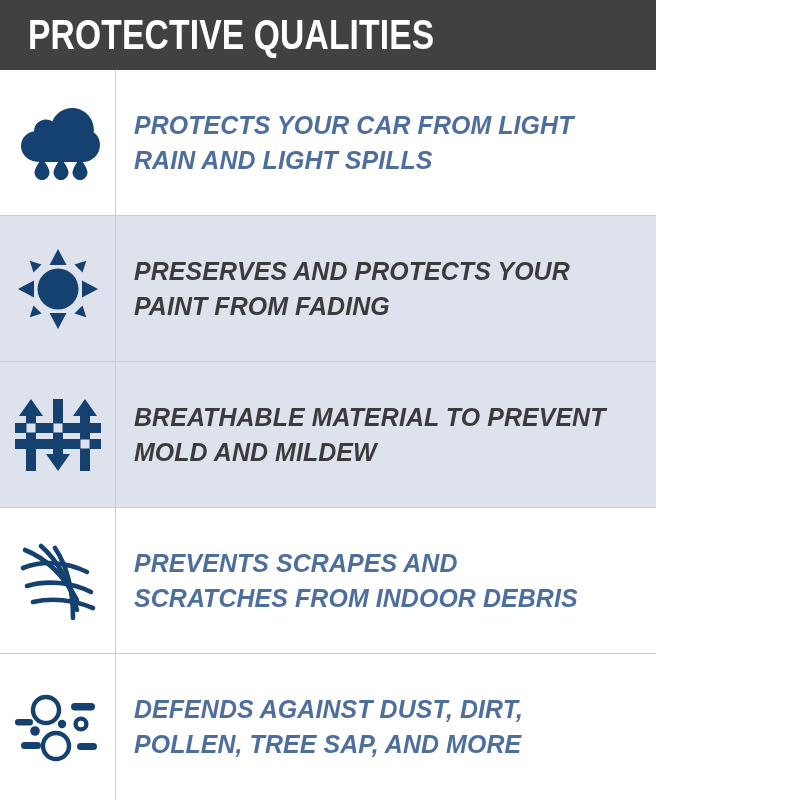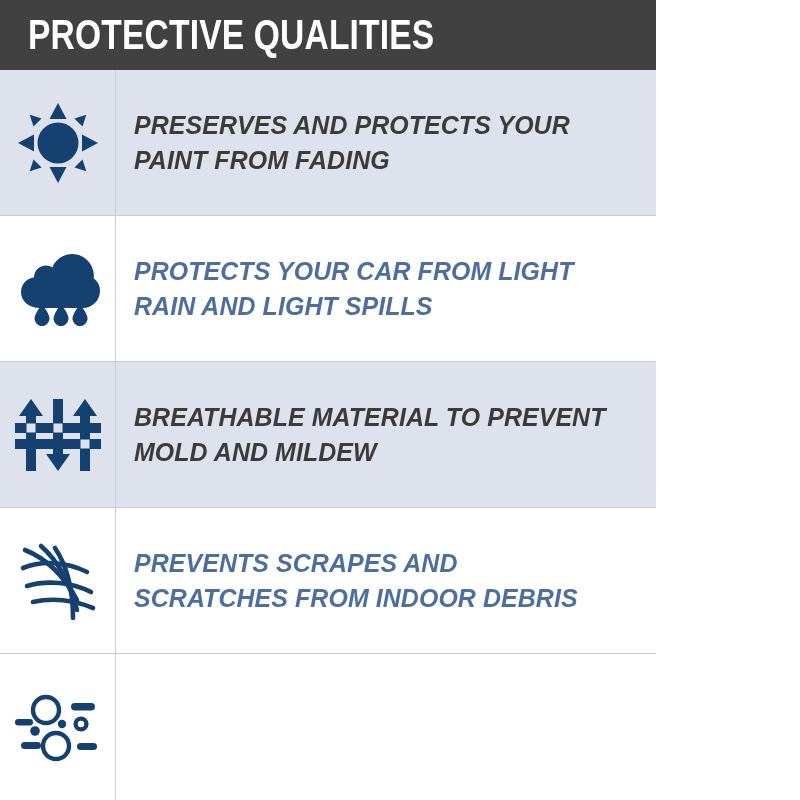--- a/index.html
+++ b/index.html
@@ -112,46 +112,20 @@
 </head>
 <body>
 
 <div id="infographic">
 
   <div class="header-bar">
     <div class="header-title">PROTECTIVE QUALITIES</div>
   </div>
 
   <div class="rows">
-
-    <div class="row bg-tint">
-      <div class="icon-cell">
-        <span>
-          <svg width="80" height="80" viewBox="0 0 80 80" aria-hidden="true">
-            <g fill="#14416f">
-              <circle cx="40" cy="40" r="20.5"></circle>
-              <g>
-
-                <polygon points="40,0 48.5,16 31.5,16"></polygon>
-                <polygon points="40,80 31.5,64 48.5,64"></polygon>
-                <polygon points="0,40 16,31.5 16,48.5"></polygon>
-                <polygon points="80,40 64,48.5 64,31.5"></polygon>
-                <polygon points="11.7,11.7 23.6,15.5 15.5,23.6"></polygon>
-                <polygon points="68.3,11.7 64.5,23.6 56.4,15.5"></polygon>
-                <polygon points="11.7,68.3 15.5,56.4 23.6,64.5"></polygon>
-                <polygon points="68.3,68.3 56.4,64.5 64.5,56.4"></polygon>
-              </g>
-            </g>
-          </svg>
-        </span>
-      </div>
-      <div class="text-cell">
-        <div class="row-text text-dark">PRESERVES AND PROTECTS YOUR PAINT FROM FADING</div>
-      </div>
-    </div>
 
     <div class="row bg-white">
       <div class="icon-cell">
         <span>
           <svg width="84" height="80" viewBox="0 0 84 80" aria-hidden="true">
             <g fill="#14416f">
               <path d="M24.5 59 C12 59 5 51.5 5 43 C5 35.5 10.5 29.5 18 28.3
                        C18.2 21.5 23.4 16.5 29.9 16.5 C32.3 16.5 34.5 17.2 36.3 18.4
                        C39.6 10.5 47.2 5 56.2 5 C68.2 5 77.9 14.8 77.9 27
                        C77.9 27.9 77.8 28.8 77.7 29.6 C81.6 32.2 84 36.6 84 41.7
@@ -167,20 +141,46 @@
         </span>
       </div>
       <div class="text-cell">
         <div class="row-text text-blue">PROTECTS YOUR CAR FROM LIGHT RAIN AND LIGHT SPILLS</div>
       </div>
     </div>
 
     <div class="row bg-tint">
       <div class="icon-cell">
         <span>
+          <svg width="80" height="80" viewBox="0 0 80 80" aria-hidden="true">
+            <g fill="#14416f">
+              <circle cx="40" cy="40" r="20.5"></circle>
+              <g>
+
+                <polygon points="40,0 48.5,16 31.5,16"></polygon>
+                <polygon points="40,80 31.5,64 48.5,64"></polygon>
+                <polygon points="0,40 16,31.5 16,48.5"></polygon>
+                <polygon points="80,40 64,48.5 64,31.5"></polygon>
+                <polygon points="11.7,11.7 23.6,15.5 15.5,23.6"></polygon>
+                <polygon points="68.3,11.7 64.5,23.6 56.4,15.5"></polygon>
+                <polygon points="11.7,68.3 15.5,56.4 23.6,64.5"></polygon>
+                <polygon points="68.3,68.3 56.4,64.5 64.5,56.4"></polygon>
+              </g>
+            </g>
+          </svg>
+        </span>
+      </div>
+      <div class="text-cell">
+        <div class="row-text text-dark">PRESERVES AND PROTECTS YOUR PAINT FROM FADING</div>
+      </div>
+    </div>
+
+    <div class="row bg-tint">
+      <div class="icon-cell">
+        <span>
           <svg width="86" height="76" viewBox="0 0 86 76" aria-hidden="true">
             <g fill="#14416f">
 
               <polygon points="16,2 28,19 21,19 21,74 11,74 11,19 4,19"></polygon>
 
               <polygon points="43,74 55,57 48,57 48,2 38,2 38,57 31,57"></polygon>
 
               <polygon points="70,2 82,19 75,19 75,74 65,74 65,19 58,19"></polygon>
 
               <polygon points="0,26 86,26 86,36 0,36"></polygon>
@@ -235,17 +235,20 @@
               <circle cx="49" cy="34" r="4.2"></circle>
               <circle cx="22" cy="41" r="4.8"></circle>
               <rect x="2" y="29" width="18" height="6.5" rx="3.2"></rect>
               <rect x="58" y="13" width="24" height="7.5" rx="3.7"></rect>
               <rect x="8" y="52" width="20" height="7" rx="3.5"></rect>
               <rect x="64" y="53" width="20" height="7" rx="3.5"></rect>
             </g>
           </svg>
         </span>
       </div>
+      <div class="text-cell">
+        <div class="row-text text-blue">DEFENDS AGAINST DUST, DIRT, POLLEN, TREE SAP, AND MORE</div>
+      </div>
     </div>
 
 
   </div>
 </div>
 
 </body></html>

